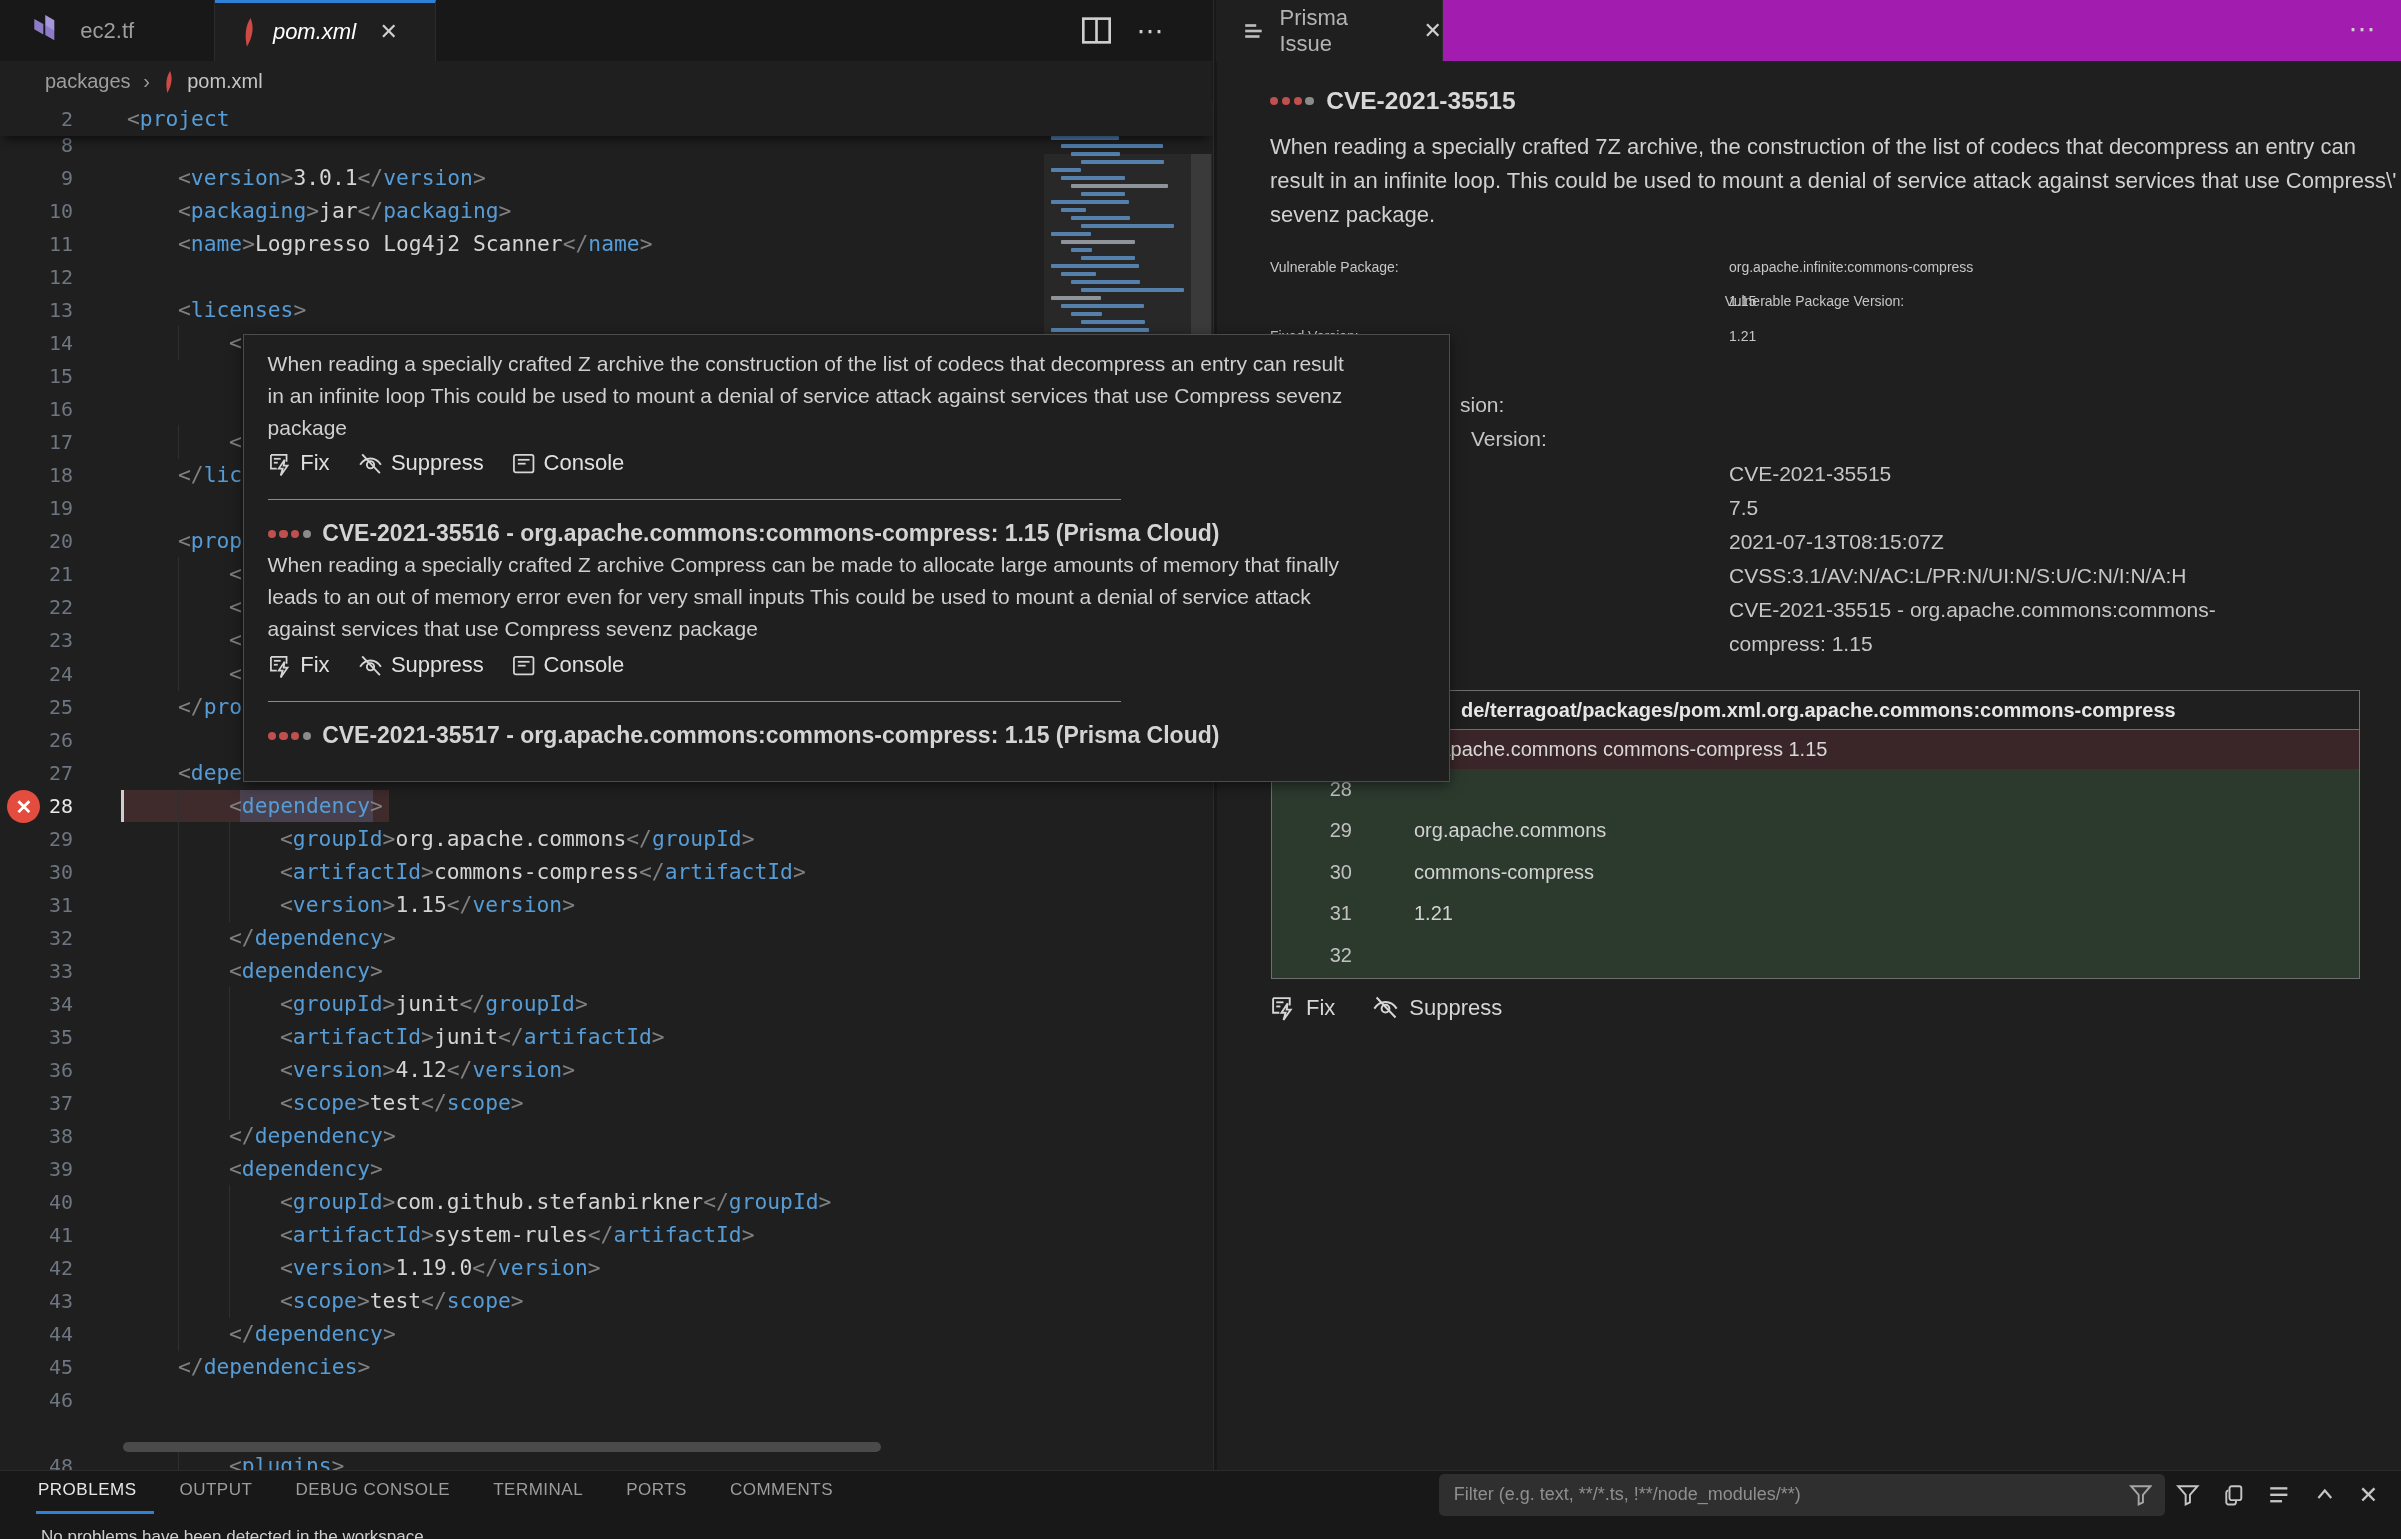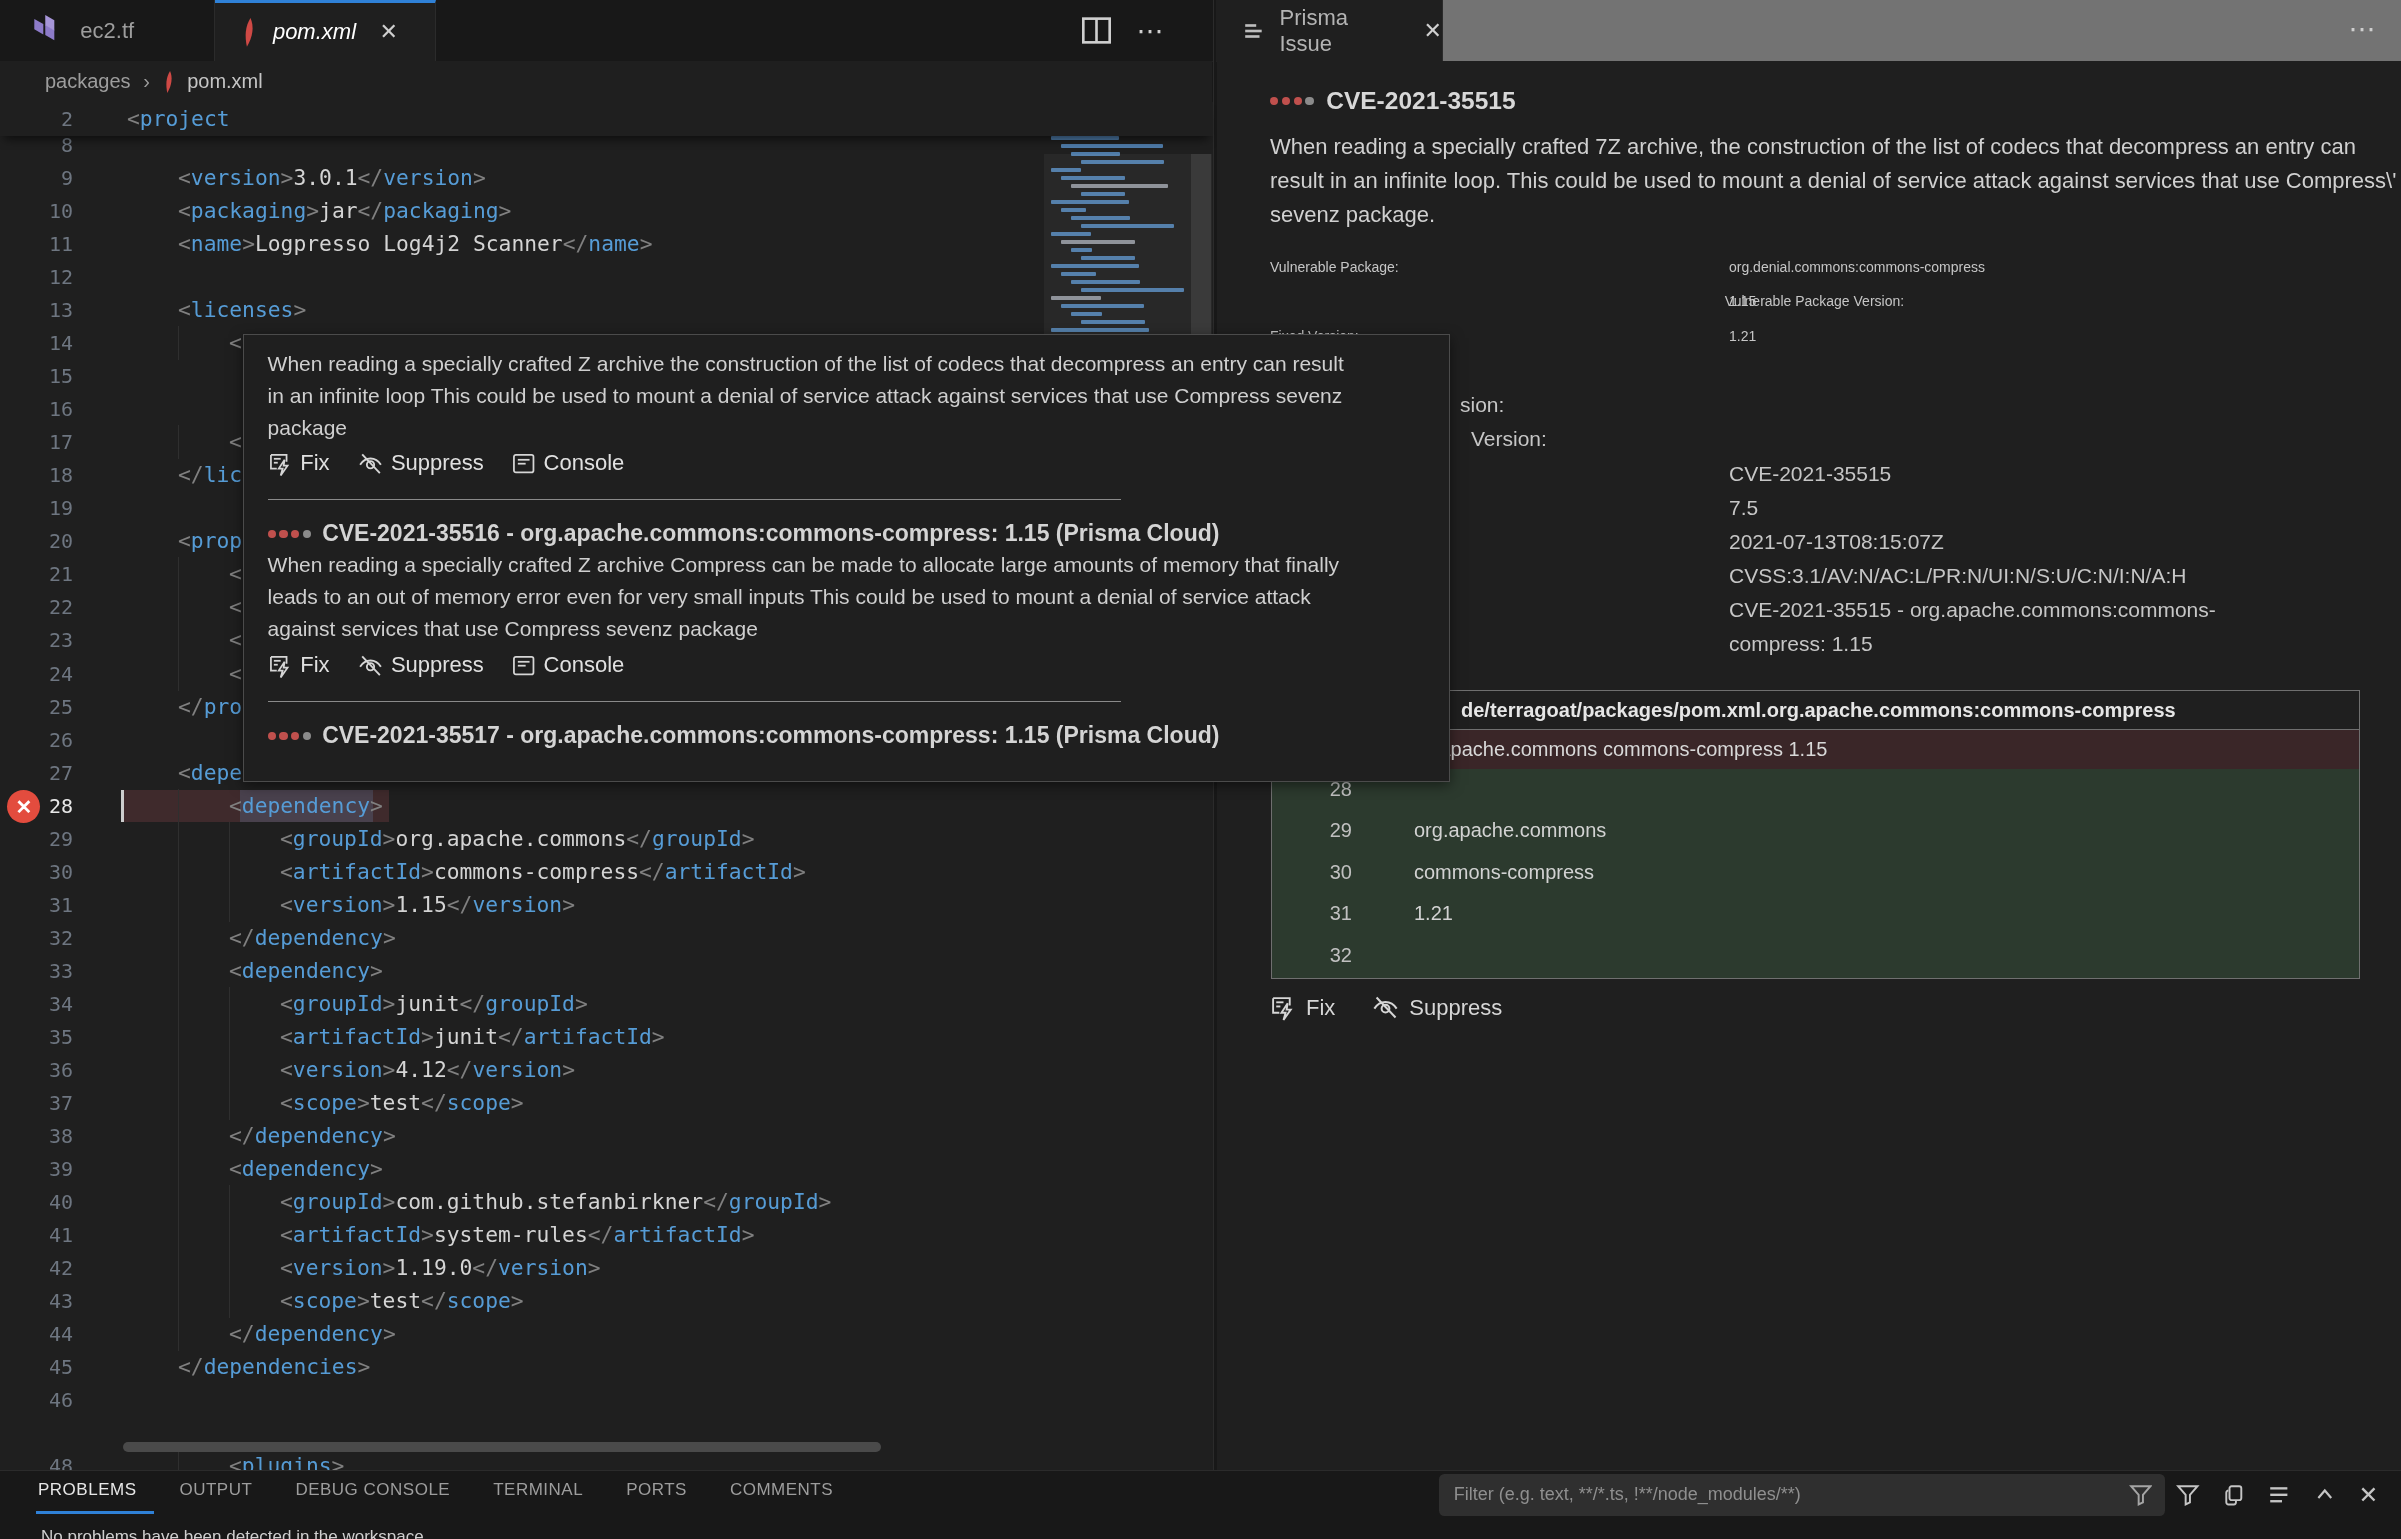--- a/index.html
+++ b/index.html
@@ -1,20 +1,20 @@
 <!DOCTYPE html>
 <html style="font-size:14.5px"><head>
 <meta charset="utf-8">
 <style>
   html,body{margin:0;padding:0;background:#101010;}
   .app{position:relative;width:2401px;height:1539px;overflow:hidden;background:#181818;
        font-family:"Liberation Sans",sans-serif;color:#cccccc;}
   
   .tabbar{position:absolute;left:0;top:0;width:1213px;height:61px;background:#181818;border-bottom:0.9px solid #222;}
-  .rtabbar{position:absolute;left:1216px;top:0;width:1185px;height:61px;background:#737373;border-bottom:0.9px solid #222;}
+  .rtabbar{position:absolute;left:1216px;top:0;width:1185px;height:61px;background:#a21caf;border-bottom:0.9px solid #222;}
   .tab{position:absolute;top:0;height:61px;display:flex;align-items:center;background:#181818;border-right:0.9px solid #2b2b2b;box-sizing:border-box;}
   .tab.active{background:#1f1f1f;border-top:3.6px solid #2f81d7;}
   .tab .tlabel{font-size:22px;color:#9d9d9d;}
   .tab.active .tlabel{color:#ffffff;font-style:italic;}
   .tclose{margin-left:23.6px;color:#cfcfcf;font-size:22px;cursor:pointer;}
   .vdivider{position:absolute;left:1213px;top:0;width:0.9px;height:1470px;background:#2b2b2b;}
   .edactions{position:absolute;top:0;left:1080px;width:127px;height:61px;display:flex;align-items:center;gap:23.6px;}
   .dots3{font-size:27px;color:#cfcfcf;letter-spacing:1.8px;}
   
   .breadcrumb{position:absolute;left:0;top:61px;width:1212px;height:41px;display:flex;align-items:center;
@@ -431,21 +431,21 @@
         <i style="background:#c0504d"></i>
           <i style="background:#c0504d"></i>
           <i style="background:#c0504d"></i>
           <i style="background:#8b8b8b"></i>
       </span>
       <span>CVE-2021-35515</span>
     </div>
     <div class="rp-desc">When reading a specially crafted 7Z archive, the construction of the list of codecs that decompress an entry can result in an infinite loop. This could be used to mount a denial of service attack against services that use Compress\' sevenz package.</div>
 
     <div id="rp-rows">
-        <div class="rp-row" style="top: 189px;"><span>Vulnerable Package:</span><span class="val">org.denial.commons:commons-compress</span></div>
+        <div class="rp-row" style="top: 189px;"><span>Vulnerable Package:</span><span class="val">org.apache.infinite:commons-compress</span></div>
         <div class="rp-row" style="top: 223px; text-align: center;"><span>Vulnerable Package Version:</span><span class="val">1.15</span></div>
         <div class="rp-row" style="top: 258px;"><span>Fixed Version:</span><span class="val">1.21</span></div>
       </div>
 
     <div class="rp-frag" style="left:243px;top:327px;">sion:</div>
     <div class="rp-frag" style="left:254px;top:361px;">Version:</div>
 
     <div class="rp-vals" id="rp-vals">
         <div>CVE-2021-35515</div>
         <div>7.5</div>

